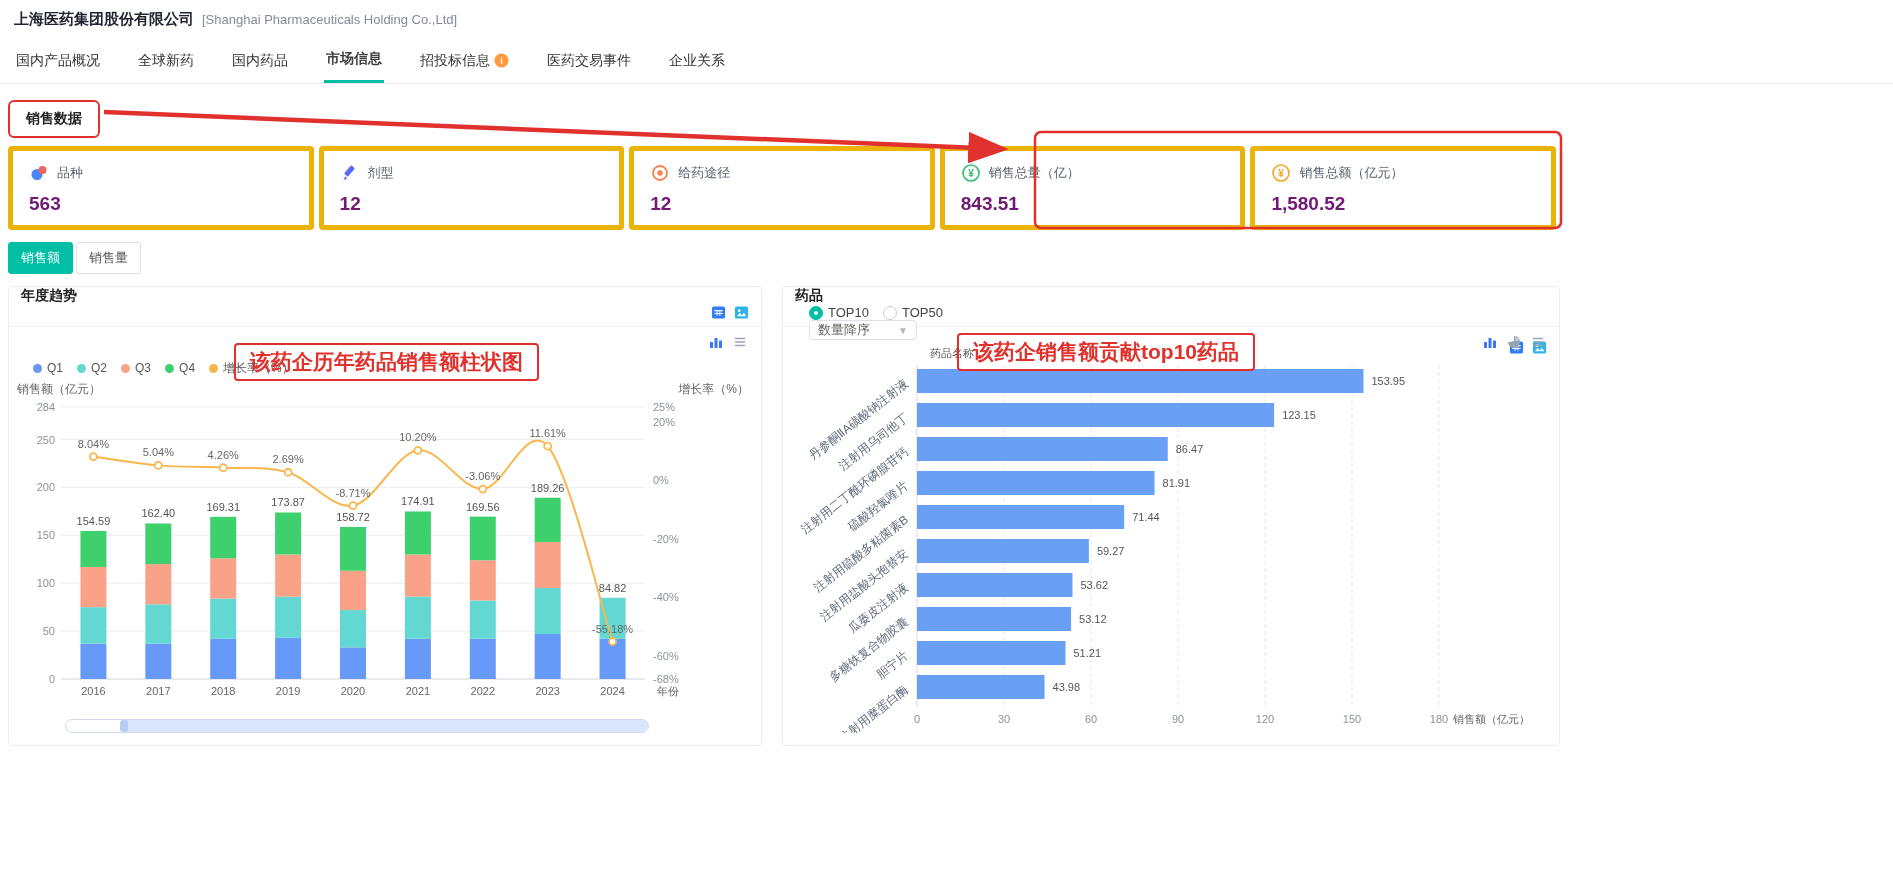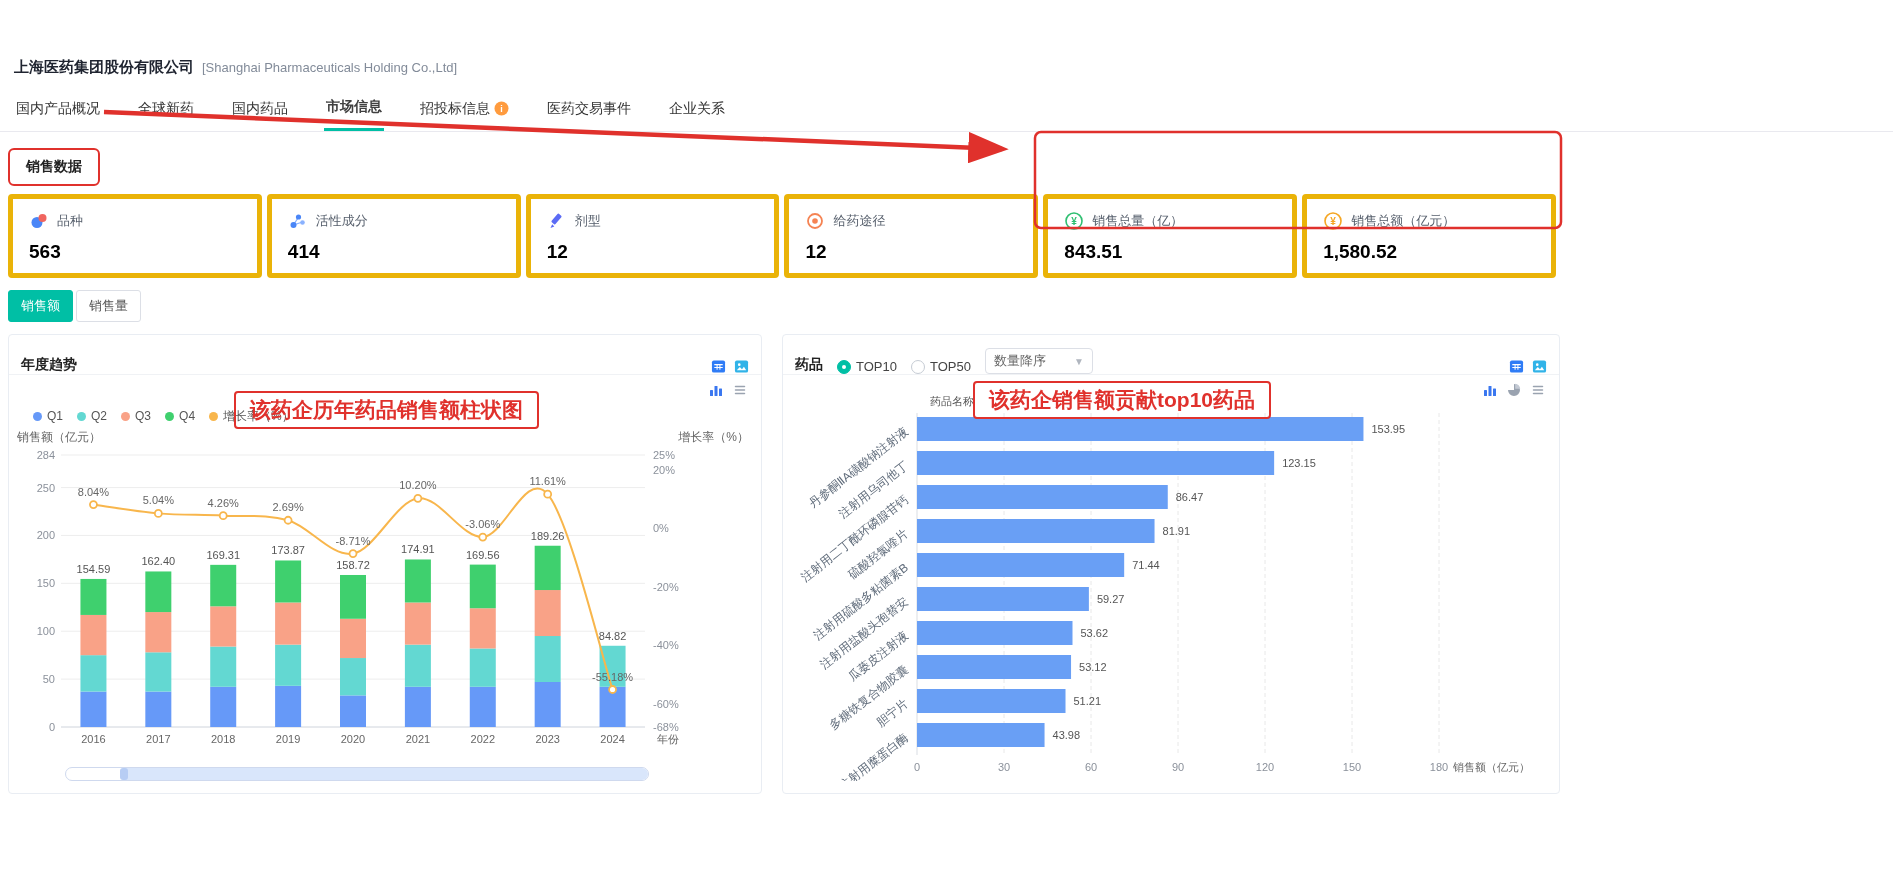--- a/index.html
+++ b/index.html
@@ -1,48 +1,48 @@
 <!DOCTYPE html>
 <html><head>
 <meta charset="utf-8">
 <style>
   *{box-sizing:border-box;margin:0;padding:0;}
   html,body{width:1893px;height:886px;}
   body{background:#fff;font-family:"Liberation Sans","DejaVu Sans",sans-serif;color:#333;position:relative;overflow:hidden;}
   .content{width:1560px;}
-  .app-header{display:flex;align-items:center;height:38px;padding-left:14px;margin-top:48px;}
+  .app-header{display:flex;align-items:center;height:38px;padding-left:14px;}
   .company-cn{font-size:15px;font-weight:bold;color:#1f2430;}
   .company-en{font-size:13px;color:#828b99;margin-left:8px;}
   .nav{display:flex;border-bottom:1px solid #e9e9ef;padding-left:14px;width:1893px;}
   .tab{margin-right:34px;padding:12px 2px;font-size:14px;color:#333;cursor:pointer;display:flex;align-items:center;gap:4px;}
   .tab.active{color:#404040;border-bottom:3px solid #00bfa5;padding-bottom:12px;font-weight:bold;}
   .section-box{display:inline-block;margin:16px 0 0 8px;padding:8px 16px;border:2px solid #e0312c;border-radius:6px;font-size:14px;font-weight:bold;color:#222;background:#fff;}
   .stats-row{display:flex;gap:5px;margin:8px 0 0 8px;width:1548px;}
   .stat-card{flex:1;border:5px solid #eab308;border-radius:4px;padding:12px 16px;height:84px;background:#fff;}
   .stat-top{display:flex;align-items:center;gap:8px;font-size:13px;color:#555e6b;}
-  .stat-value{font-size:19px;font-weight:bold;color:#000000;margin-top:10px;}
+  .stat-value{font-size:19px;font-weight:bold;color:#701a75;margin-top:10px;}
   .toggle-row{display:flex;gap:3px;margin:12px 0 0 8px;}
   .toggle{height:32px;padding:0 12px;font-size:13px;display:flex;align-items:center;border:1px solid #dcdfe6;background:#fff;color:#555;border-radius:3px;cursor:pointer;}
   .toggle.active{background:#00bfa5;border-color:#00bfa5;color:#fff;}
   .charts-row{display:flex;gap:20px;margin:12px 0 0 8px;}
   .panel{border:1px solid #e9edf3;border-radius:4px;background:#fff;position:relative;}
   .panel.left{width:762px;height:460px;}
   .panel.right{width:805px;height:460px;}
-  .panel-header{height:40px;display:flex;align-items:flex-end;padding:0 12px;border-bottom:1px solid #f0f2f5;}
+  .panel-header{height:40px;display:flex;align-items:flex-start;padding:0 12px;border-bottom:1px solid #f0f2f5;flex-direction:column;}
   .panel-title{font-size:14px;font-weight:bold;color:#222;}
   .header-icons{margin-left:auto;display:flex;gap:8px;align-items:center;}
   .icon{display:inline-flex;align-items:center;line-height:0;}
   .tools-row{position:absolute;right:14px;top:48px;display:flex;gap:10px;z-index:5;}
   .legend-row{display:flex;gap:14px;margin:28px 0 0 20px;font-size:12px;color:#555;align-items:center;height:18px;}
   .legend-item{display:flex;align-items:center;cursor:pointer;}
   .legend-dot{width:9px;height:9px;border-radius:50%;display:inline-block;margin-right:5px;}
   .panel-body{position:relative;padding:4px 8px 0 4px;}
   .annotation{position:absolute;border:2.5px solid #e0312c;border-radius:4px;color:#e0312c;font-size:21px;font-weight:bold;padding:3px 14px;white-space:nowrap;z-index:20;background:transparent;}
   .ann-left{left:225px;top:56px;}
-  .ann-right{left:190px;top:46px;}
+  .ann-right{left:174px;top:46px;}
   .radio-group{display:flex;align-items:center;gap:14px;margin-left:14px;font-size:13px;color:#444;}
   .radio{display:flex;align-items:center;gap:5px;cursor:pointer;}
   .radio-dot{width:14px;height:14px;border-radius:50%;border:1px solid #c6ccd4;position:relative;background:#fff;}
   .radio.sel .radio-dot{border-color:#00bfa5;background:#00bfa5;}
   .radio.sel .radio-dot::after{content:'';position:absolute;left:4px;top:4px;right:4px;bottom:4px;background:#fff;border-radius:50%;}
   .select{margin-left:14px;height:26px;min-width:108px;border:1px solid #dcdfe6;border-radius:4px;display:flex;align-items:center;padding:0 8px;font-size:13px;color:#666;cursor:pointer;background:#fff;}
   .select .chev{margin-left:auto;color:#b0b6bf;font-size:10px;padding-left:14px;}
   .dz{position:relative;height:14px;border:1px solid #cfd9ee;border-radius:7px;overflow:hidden;background:#fff;margin:8px 0 0 52px;width:584px;cursor:pointer;}
   .dz-sel{position:absolute;top:0;bottom:0;background:#d9e6fb;}
   .dz-handle{position:absolute;top:0;bottom:0;width:8px;background:#b7cdf4;border-radius:3px;}
@@ -96,34 +96,20 @@
         <div class="stat-top">
           <span class="icon">
             <svg width="20" height="20" viewBox="0 0 20 20">
               <circle cx="8" cy="11.5" r="5.5" fill="#4a86f7"></circle>
               <circle cx="13.5" cy="7" r="4" fill="#f0655f"></circle>
             </svg>
           </span>
           <span>品种</span>
         </div>
         <div class="stat-value">563</div>
-      </div>
-      <div class="stat-card">
-        <div class="stat-top">
-          <span class="icon">
-            <svg width="20" height="20" viewBox="0 0 20 20">
-              <path d="M6 13l4-6M7 13.5l6-2" stroke="#8ab2ff" stroke-width="1.3"></path>
-              <circle cx="5.5" cy="14" r="3" fill="#4a86f7"></circle>
-              <circle cx="10.5" cy="6" r="2.6" fill="#4a86f7"></circle>
-              <circle cx="14.5" cy="11.5" r="2.3" fill="#8ab2ff"></circle>
-            </svg>
-          </span>
-          <span>活性成分</span>
-        </div>
-        <div class="stat-value">414</div>
       </div>
       <div class="stat-card">
         <div class="stat-top">
           <span class="icon">
             <svg width="20" height="20" viewBox="0 0 20 20">
               <rect x="7" y="2.5" width="5" height="11" rx="1" transform="rotate(40 9.5 8)" fill="#5b6bf5"></rect>
               <path d="M5.2 13.2L3.5 17l3.8-1.6z" fill="#5b6bf5"></path>
             </svg>
           </span>
           <span>剂型</span>

